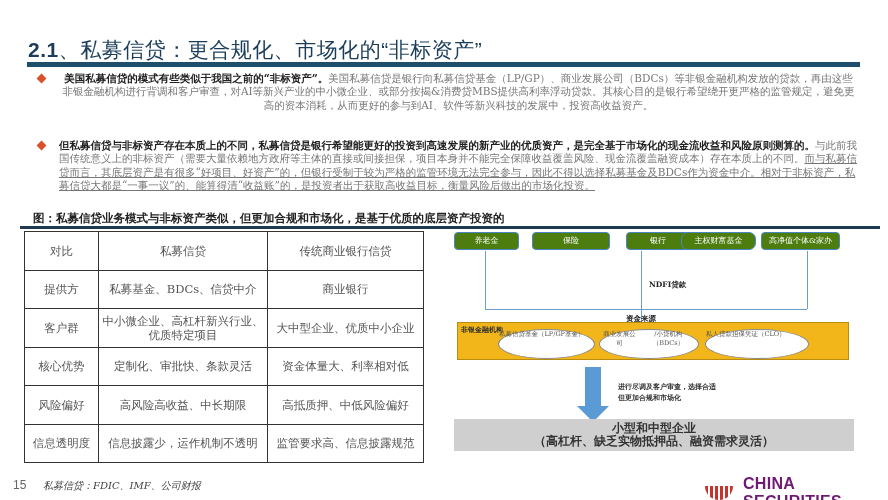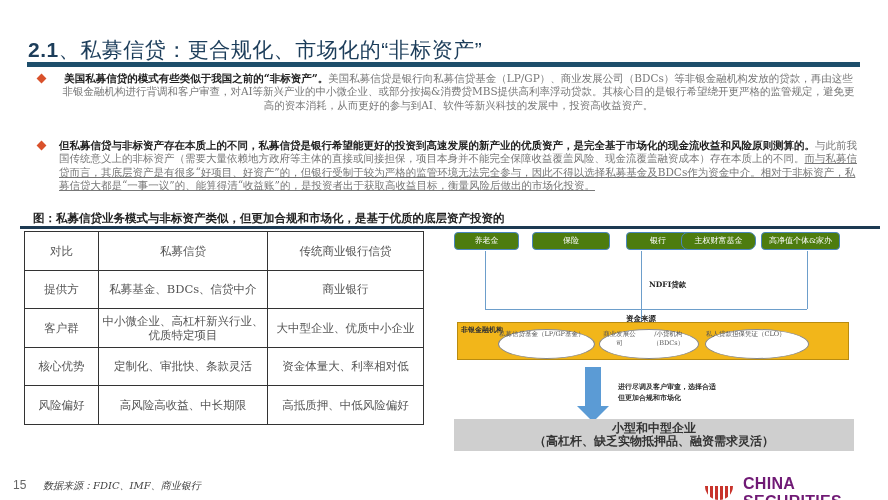--- a/index.html
+++ b/index.html
@@ -86,20 +86,25 @@
   <tr>
     <td class="c0">核心优势</td>
     <td class="c1">定制化、审批快、条款灵活</td>
     <td class="c2">资金体量大、利率相对低</td>
   </tr>
   <tr>
     <td class="c0">风险偏好</td>
     <td class="c1">高风险高收益、中长期限</td>
     <td class="c2">高抵质押、中低风险偏好</td>
   </tr>
+  <tr>
+    <td class="c0">信息透明度</td>
+    <td class="c1">信息披露少，运作机制不透明</td>
+    <td class="c2">监管要求高、信息披露规范</td>
+  </tr>
 </tbody>
   </table>
 
 <div class="diagram">
   <div class="src-box" style="left:4px;width:65px;">养老金</div>
   <div class="src-box" style="left:82px;width:78px;">保险</div>
   <div class="src-box" style="left:176px;width:64px;">银行</div>
   <div class="src-box" style="left:231px;width:75px;border-radius:7px;">主权财富基金</div>
   <div class="src-box" style="left:311px;width:79px;">高净值个体&amp;家办</div>
 
@@ -139,13 +144,13 @@
     <div>（高杠杆、缺乏实物抵押品、融资需求灵活）</div>
   </div>
 </div>
 
 <div class="logo">
   <div class="logo-mark"></div>
   <span class="logo-text">CHINA SECURITIES</span>
 </div>
 
 <div class="pageno">15</div>
-<div class="source">数据来源：FDIC、IMF、商业银行</div>
+<div class="source">私募信贷：FDIC、IMF、公司财报</div>
 
 </body></html>

